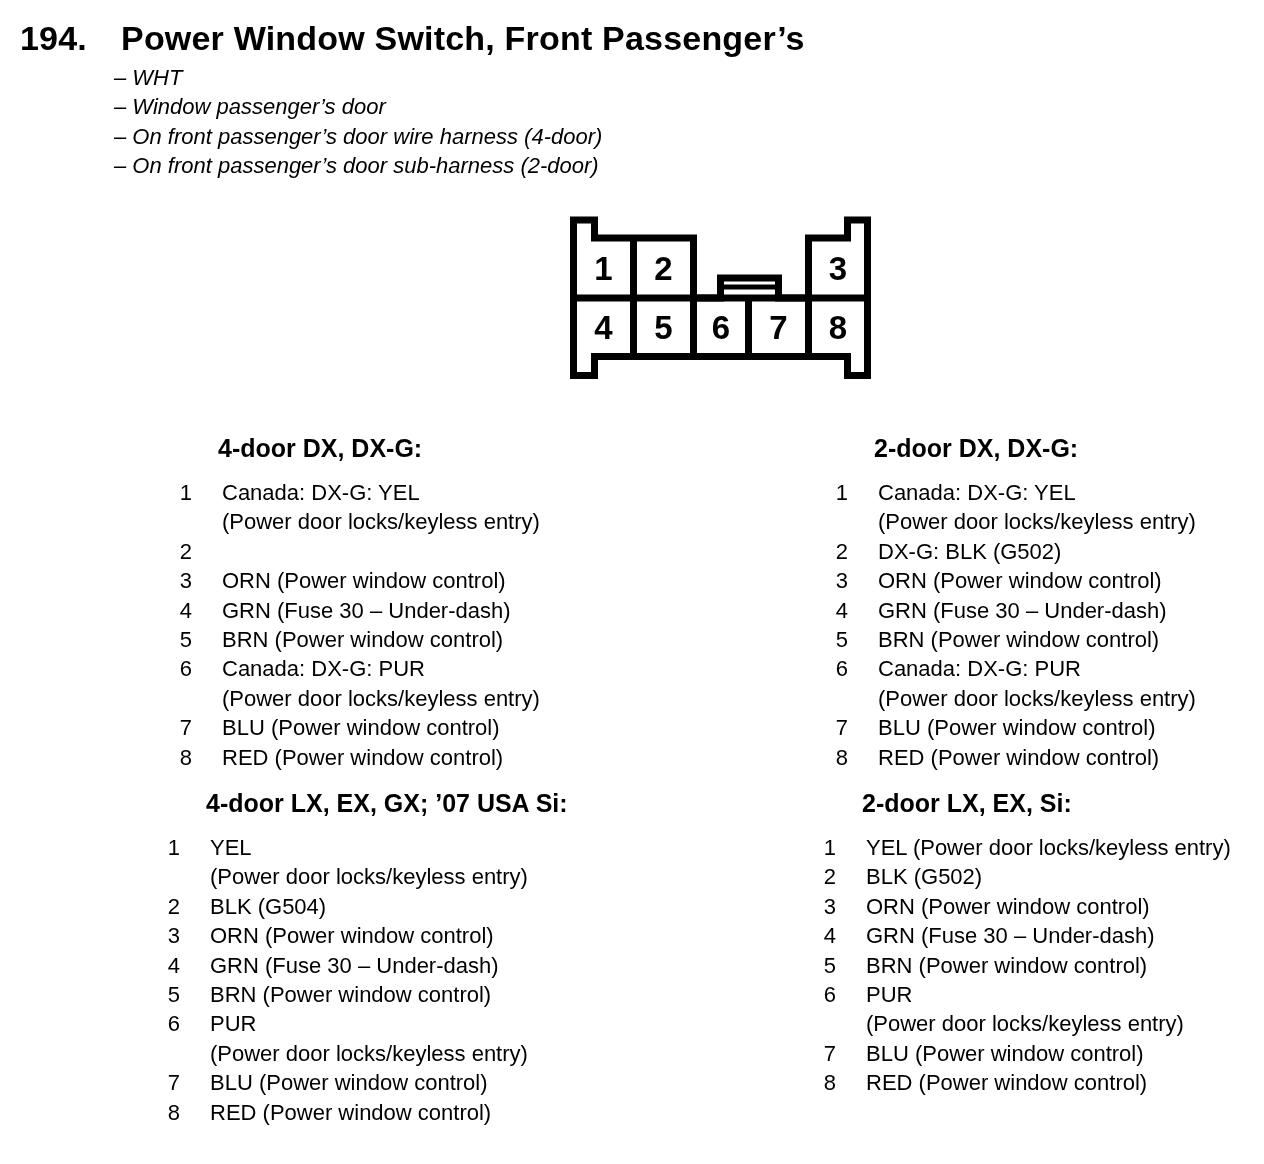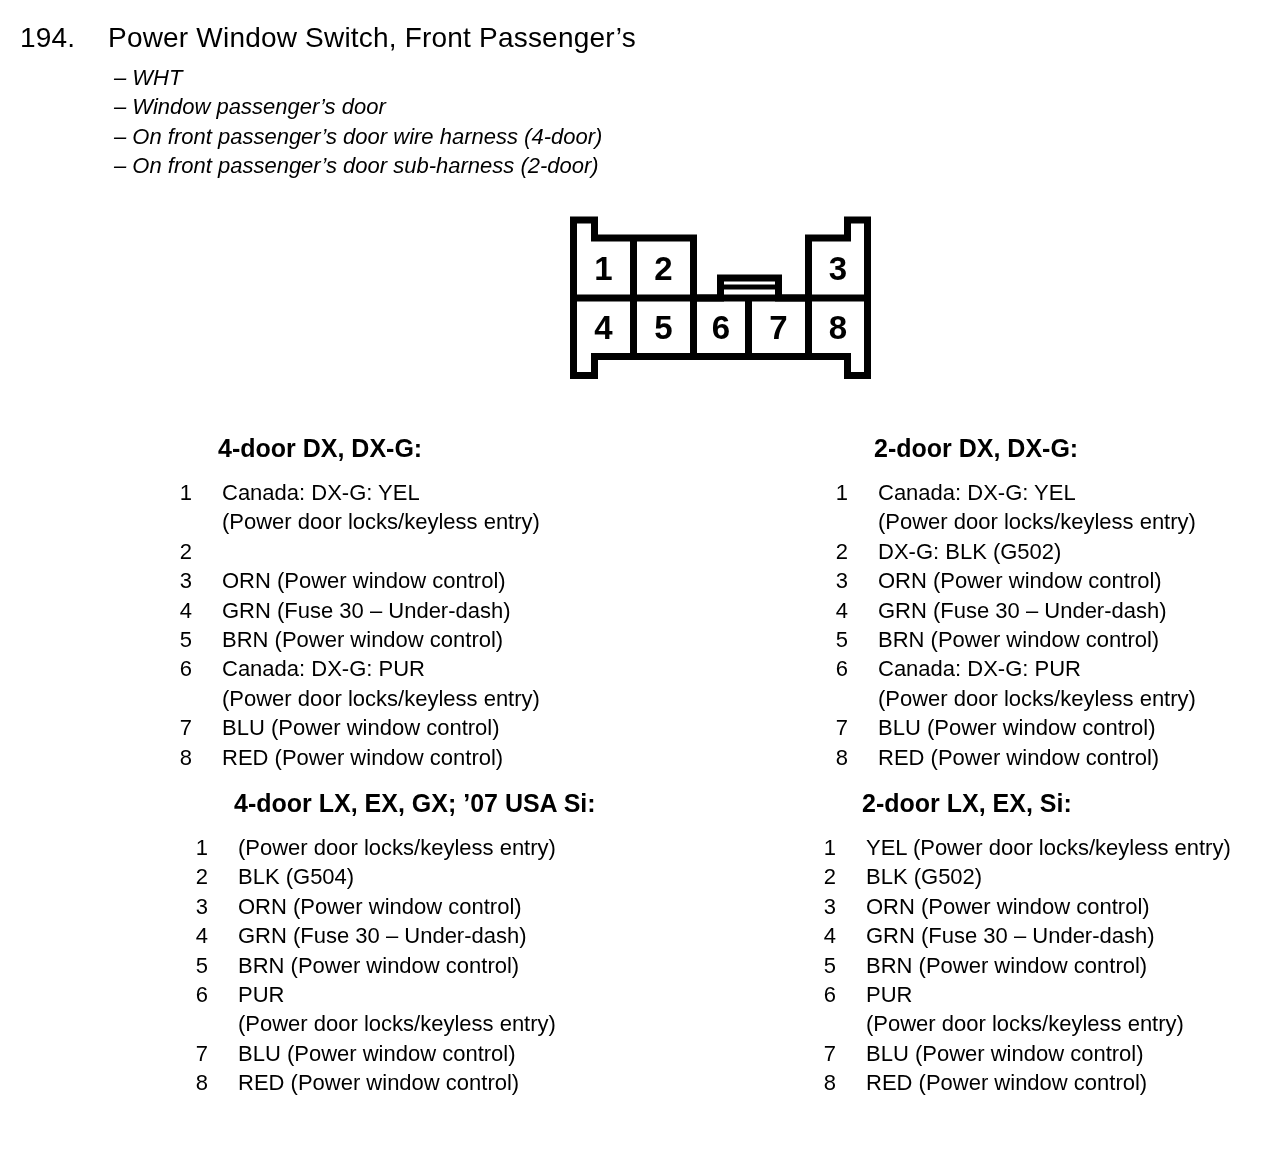--- a/index.html
+++ b/index.html
@@ -8,22 +8,22 @@
     background: #ffffff; color: #000000;
     font-family: "Liberation Sans", sans-serif;
     position: relative; overflow: hidden;
     -webkit-font-smoothing: antialiased;
   }
   .page { position: absolute; inset: 0; }
 
   
   .title {
     position: absolute; left: 20px; top: 16px;
-    display: flex; font-weight: normal; font-size: 28px; line-height: 44px;
-    white-space: nowrap; letter-spacing: 0.2px;
+    display: flex; font-weight: bold; font-size: 34px; line-height: 44px;
+    white-space: nowrap; letter-spacing: 0.2px; gap: 13px;
   }
   .title-num { width: 88px; flex: 0 0 auto; }
 
   
   .notes { position: absolute; left: 114px; top: 63px; }
   .note { font-size: 22px; line-height: 29.3px; white-space: nowrap; font-style: italic; }
 
   
   .connector { position: absolute; left: 566px; top: 212px; width: 310px; height: 172px; }
   .connector .oln { fill: none; stroke: #000; stroke-width: 7; stroke-linecap: butt; stroke-linejoin: miter; }
@@ -31,21 +31,21 @@
   .connector text {
     font-family: "Liberation Sans", sans-serif;
     font-size: 33px; font-weight: bold; fill: #000;
     text-anchor: middle;
   }
 
   
   .pin-section { position: absolute; white-space: nowrap; }
   .s-tl { left: 176px; top: 433px; }
   .s-tr { left: 820px; top: 433px; margin-left: 12px; }
-  .s-bl { left: 192px; top: 788px; }
+  .s-bl { left: 164px; top: 788px; }
   .s-br { left: 820px; top: 788px; }
   .sec-h {
     font-size: 25px; font-weight: bold; line-height: 31px;
     margin: 0 0 14px 42px; padding: 0;
   }
   .row { display: grid; grid-template-columns: 16px 1fr; column-gap: 30px; }
   .row .n { text-align: right; font-size: 22px; line-height: 29.4px; }
   .row .t { }
   .row .ln { display: block; font-size: 22px; line-height: 29.4px; }
 </style>
@@ -188,20 +188,21 @@
       </div>
     </div>
   </section>
 
   <section class="pin-section s-bl">
     <h2 class="sec-h">4-door LX, EX, GX; ’07 USA Si:</h2>
     <div class="items">
       <div class="row">
         <span class="n">1</span>
         <span class="t">
+            <span class="ln">YEL</span>
             <span class="ln">(Power door locks/keyless entry)</span>
           </span>
       </div>
       <div class="row">
         <span class="n">2</span>
         <span class="t">
             <span class="ln">BLK (G504)</span>
           </span>
       </div>
       <div class="row">

